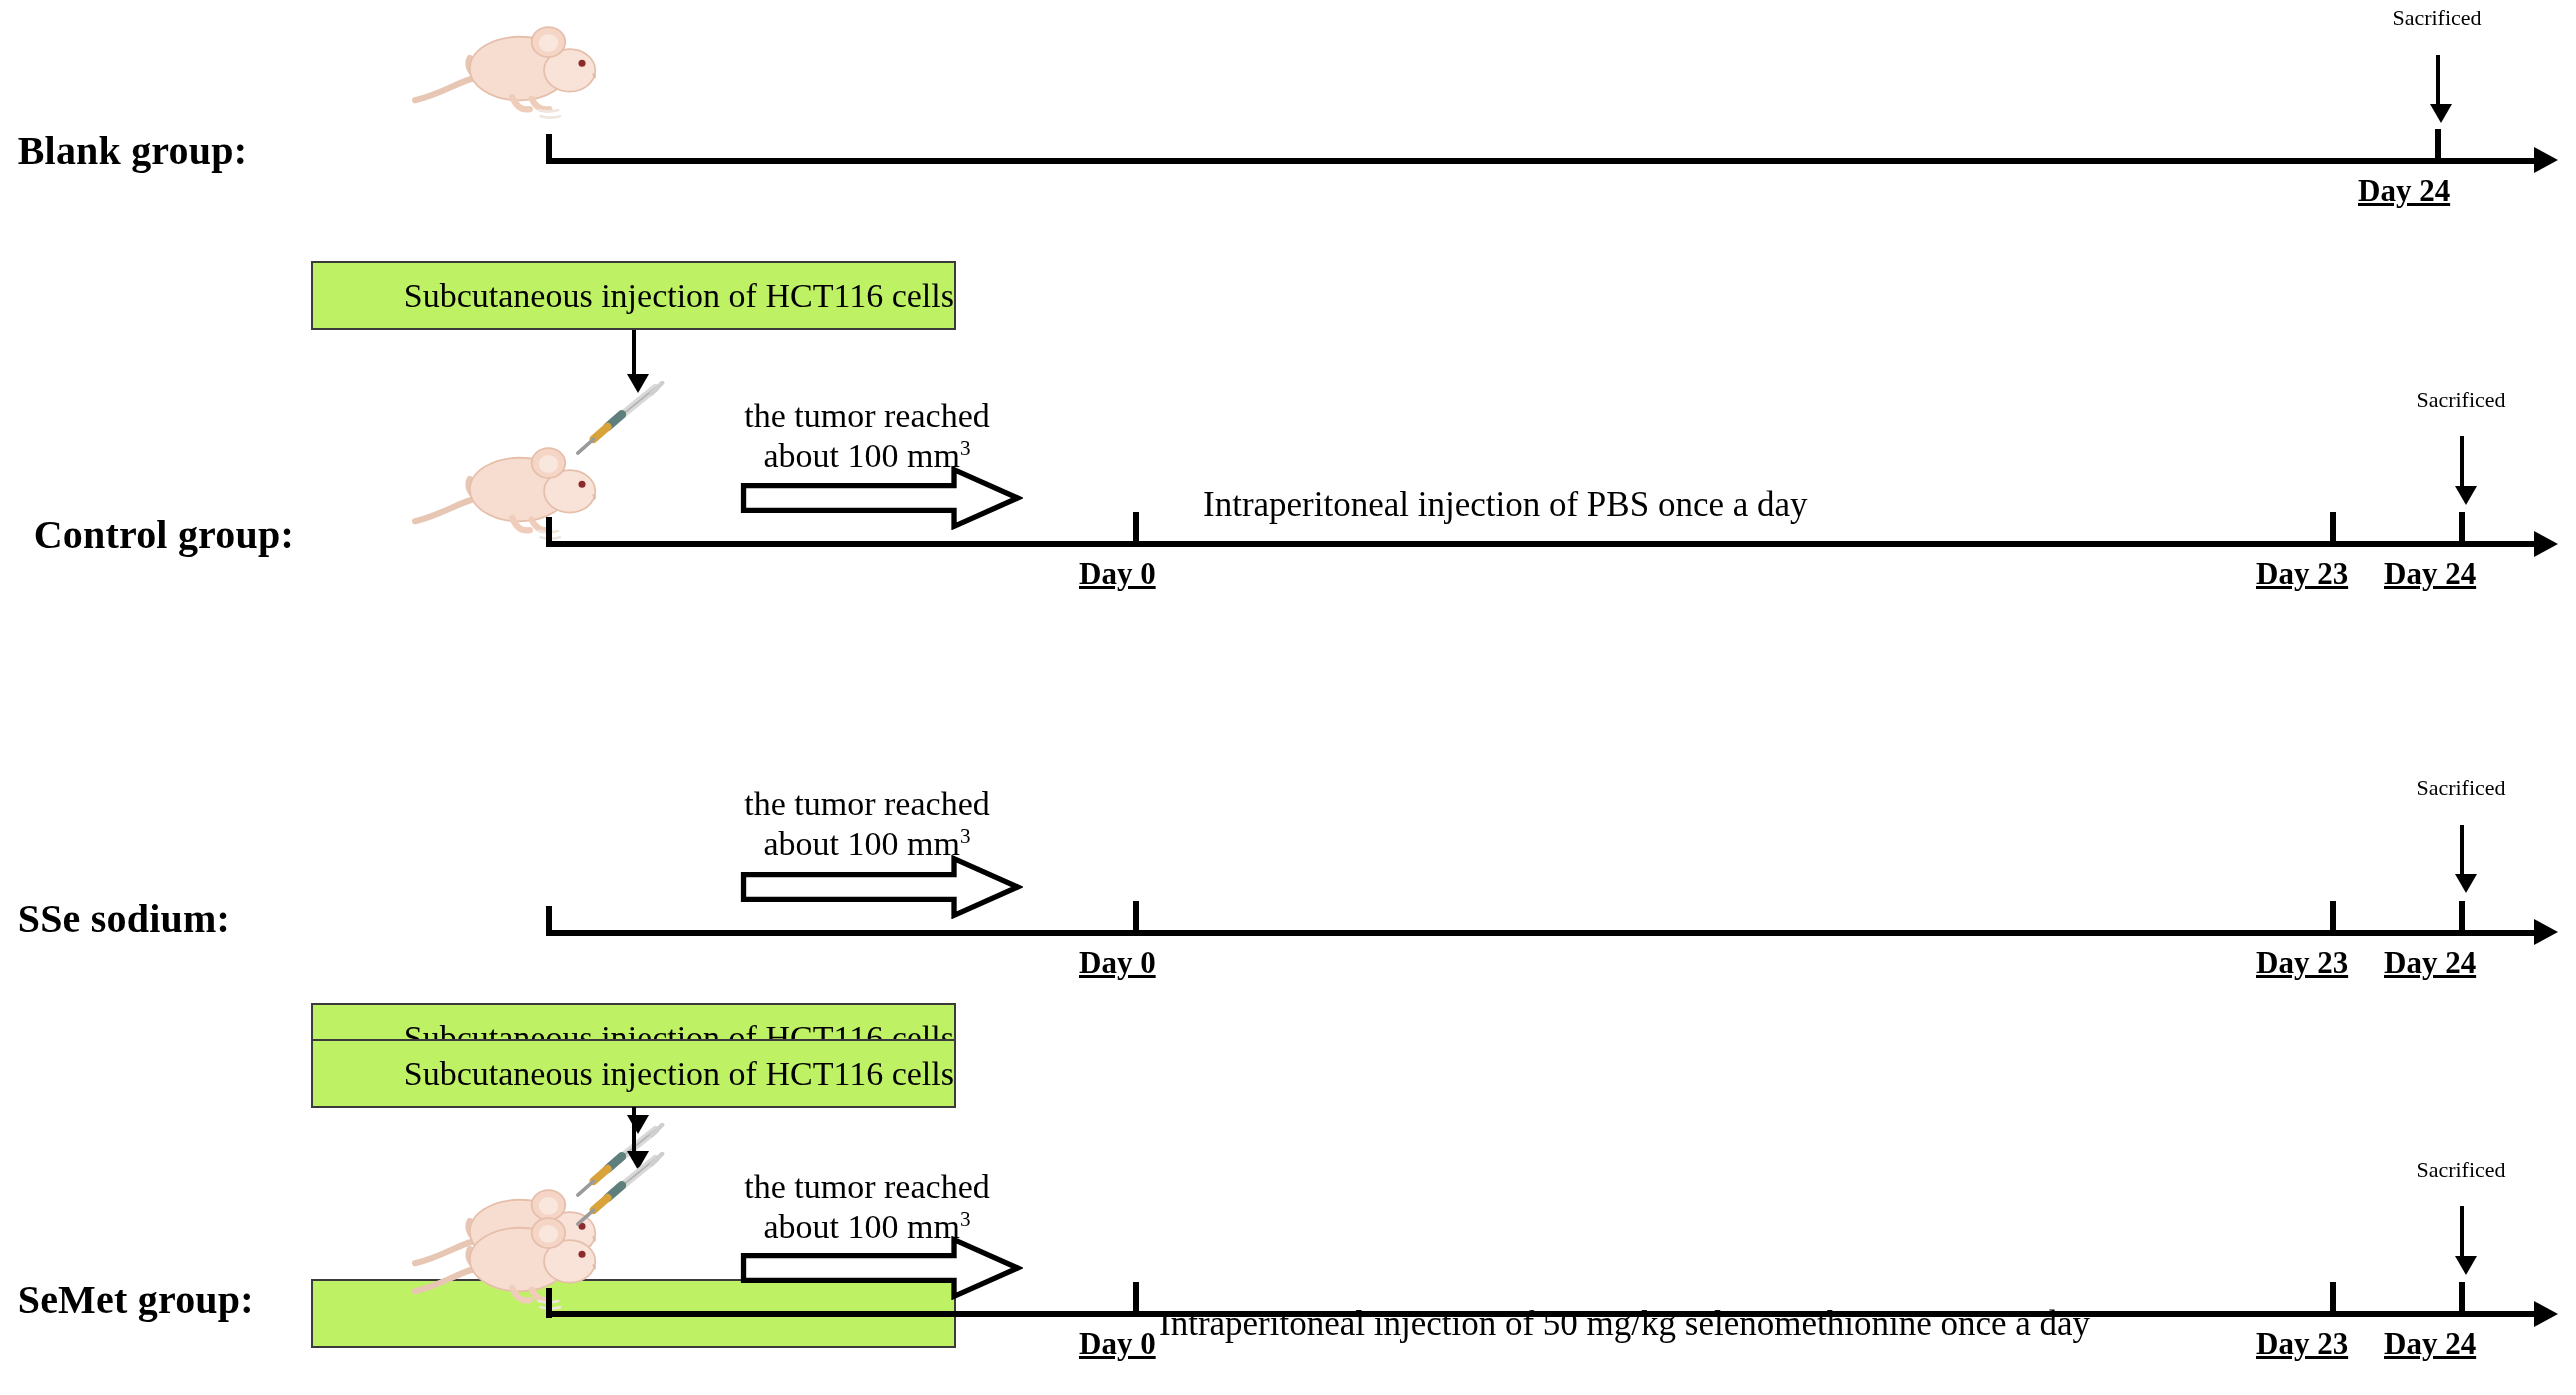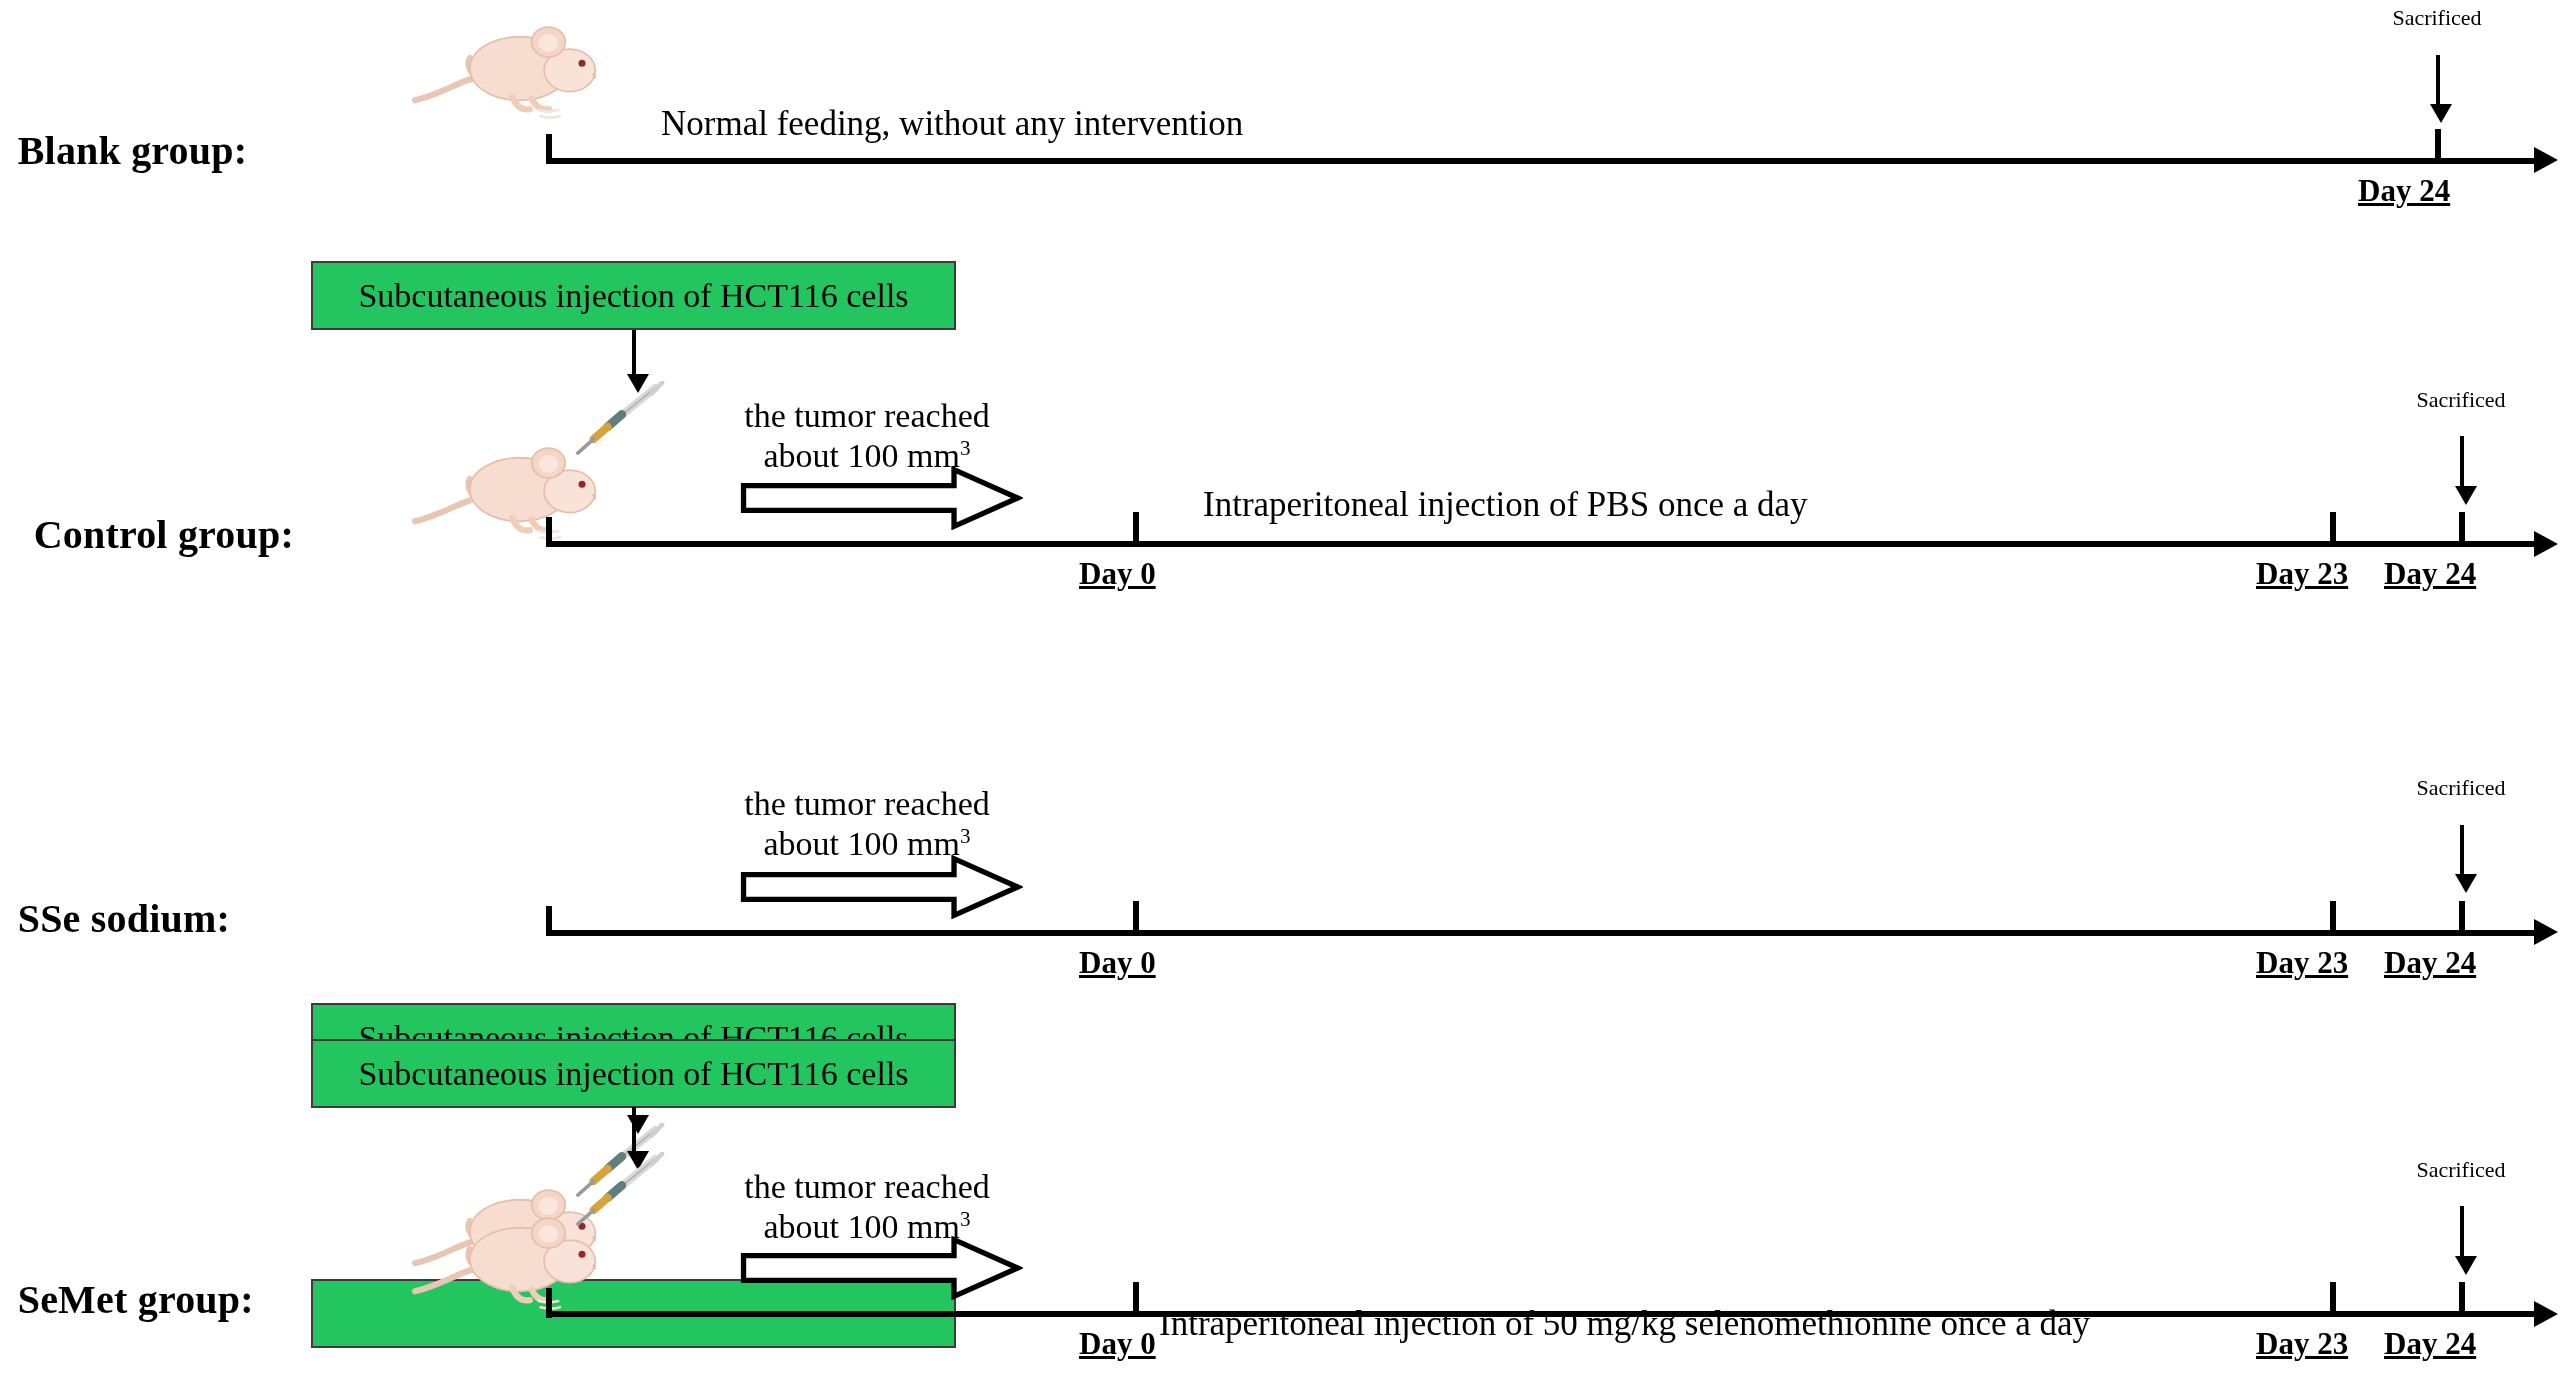--- a/index.html
+++ b/index.html
@@ -87,25 +87,25 @@
     height: 0;
     border-left: 11.5px solid transparent;
     border-right: 11.5px solid transparent;
     border-top: 19.4px solid #000000;
   }
 
   
   .cellbox {
     position: absolute;
     border: 2.6px solid #3b3b3b;
-    background: #22c55e;
+    background: #bef264;
     box-sizing: border-box;
     display: flex;
     align-items: center;
-    justify-content: center;
+    justify-content: flex-end;
   }
   .cellbox span {
     font-size: 34px;
     line-height: 1;
     white-space: nowrap;
   }
 
   
   .tumor-caption {
     position: absolute;
@@ -145,21 +145,20 @@
       <path d="M209 62 q4 2 2 5" fill="none" stroke="#e0b7a4" stroke-width="2"></path>
       <path d="M118 88 q6 16 20 14 M140 90 q6 14 20 12" fill="none" stroke="#f0cdbb" stroke-width="7" stroke-linecap="round"></path>
       <path d="M148 103 q12 3 22 0 M150 110 q12 3 22 0" fill="none" stroke="#efe5df" stroke-width="3" stroke-linecap="round"></path>
     </svg>
   </div>
 
   <div class="sacrificed-label" style="left:2318px; top:7px; width:238px;">Sacrificed</div>
   <div class="down-arrow-shaft" style="left:2436px; top:55px; height:51px;"></div>
   <div class="down-arrow-head" style="left:2430px; top:104px;"></div>
 
-  <div class="axis-text" style="left:661px; top:106px;">Normal feeding, without any intervention</div>
 
   <div class="axis-start-tick" style="left:546px; top:134px; height:30px;"></div>
   <div class="axis-line" style="left:546px; top:158px; width:1991px;"></div>
   <div class="axis-arrow" style="left:2534px; top:147px;"></div>
   <div class="tick" style="left:2435px; top:129px; height:32px;"></div>
   <div class="tick-label" style="left:2358px; top:175px;">Day 24</div>
 
   <div class="group-label" style="left:17.7px; top:515px;margin-left:16px;">Control group:</div>
 
   <div class="cellbox" style="left:311px; top:261px; width:645px; height:69px;">

